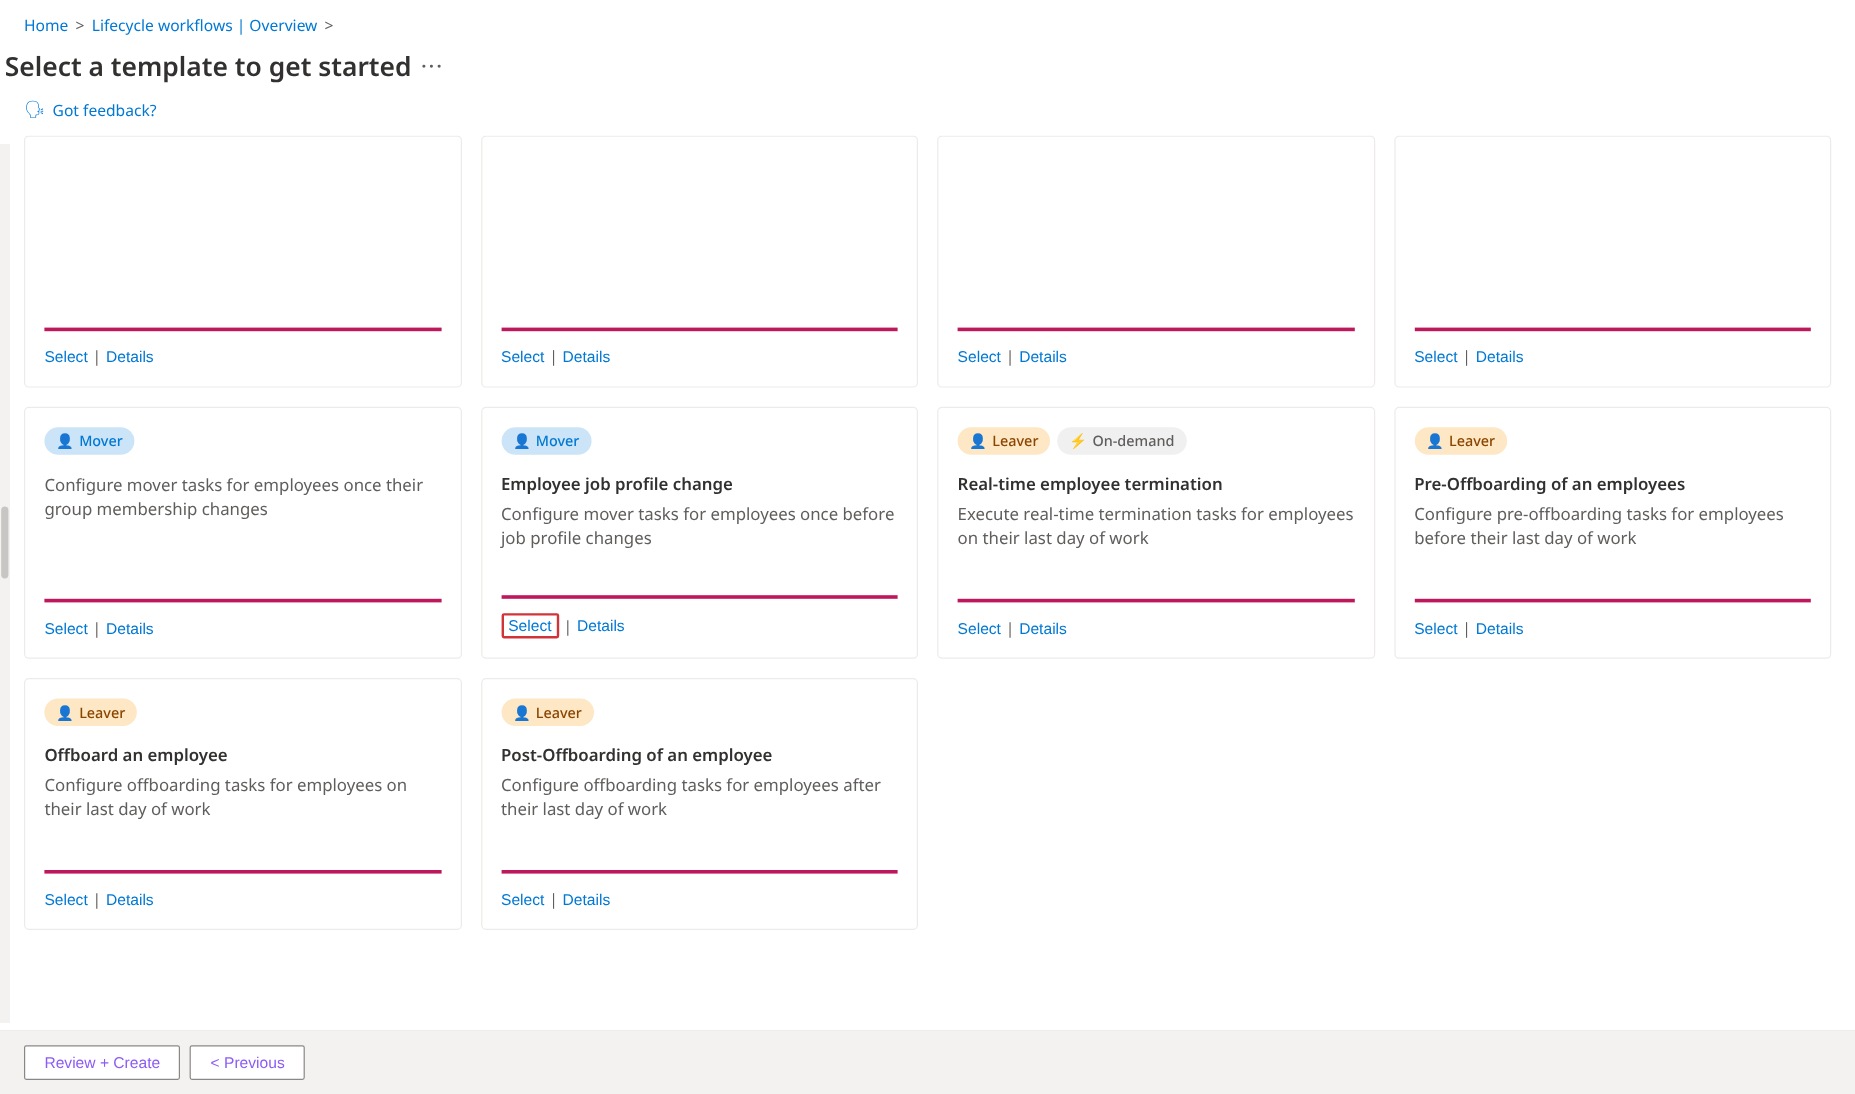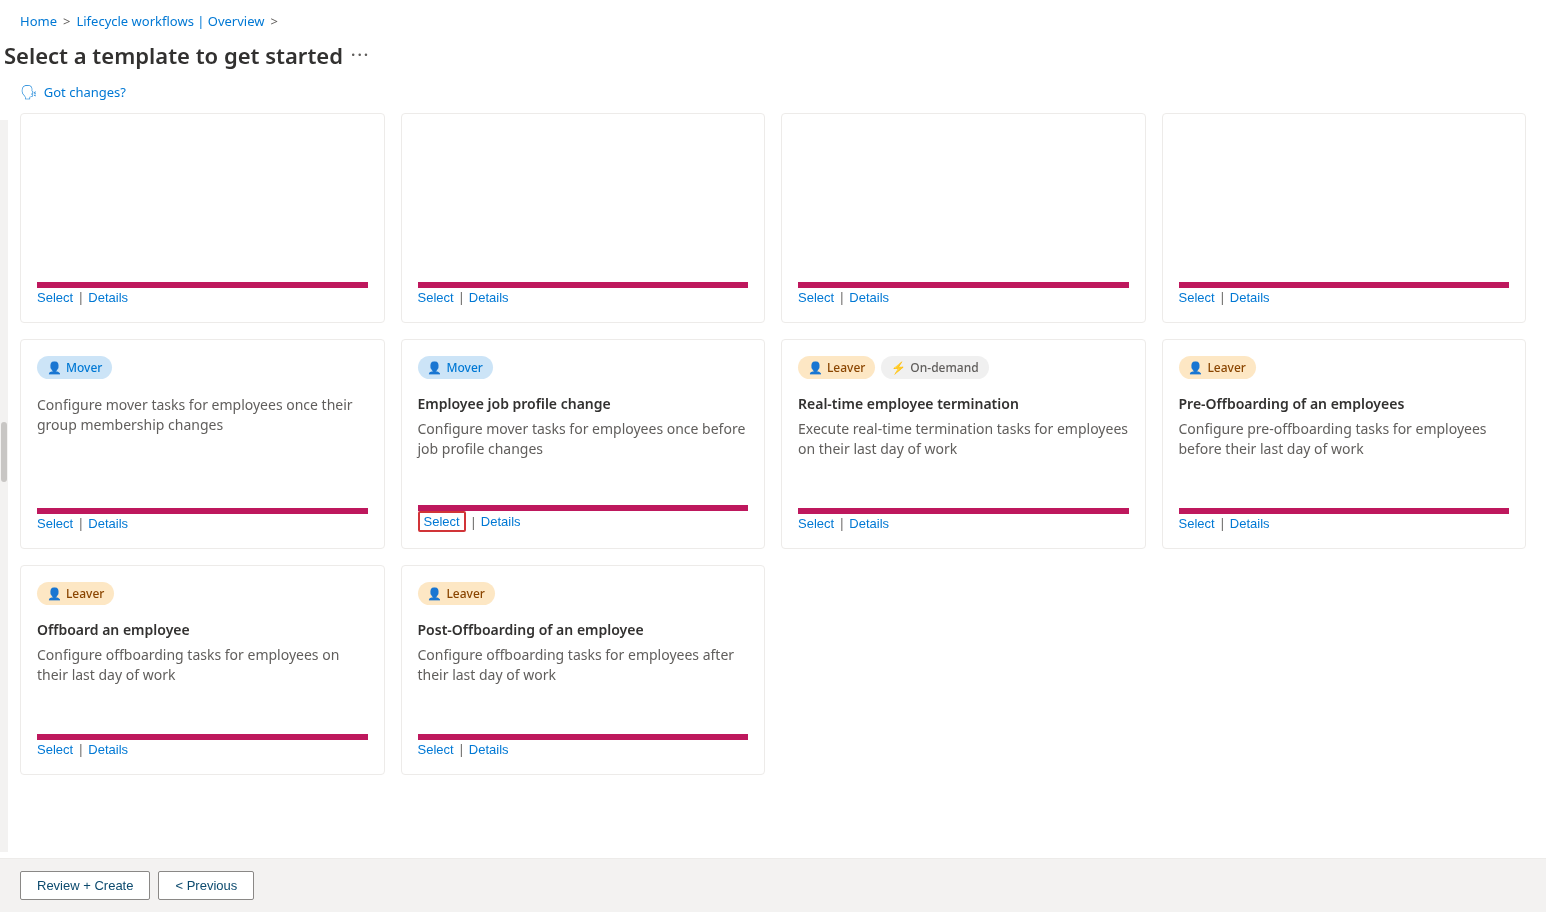--- a/index.html
+++ b/index.html
@@ -104,22 +104,22 @@
     .card-desc {
       font-size: 14px;
       color: #605e5c;
       line-height: 1.4;
     }
     .card-actions {
       display: flex;
       align-items: center;
       gap: 4px;
       margin-top: 16px;
-      padding-top: 0;
-      border-top: 6px solid #be185d;
+      padding-top: 12px;
+      border-top: 3px solid #be185d;
     }
     .card-link {
       color: #0078d4;
       text-decoration: none;
       font-size: 13px;
       cursor: pointer;
       background: none;
       border: none;
       padding: 0;
     }
@@ -144,21 +144,21 @@
       gap: 8px;
       align-items: center;
     }
     .btn {
       padding: 6px 16px;
       font-size: 13px;
       border-radius: 2px;
       cursor: pointer;
       border: 1px solid #8a8886;
       background: #fff;
-      color: #0c4a6e;
+      color: #8b5cf6;
     }
     .btn-primary {
       background: #fff;
       border-color: #8a8886;
     }
     .scrollbar-left {
       position: fixed;
       left: 0;
       top: 120px;
       bottom: 60px;
@@ -191,21 +191,21 @@
     <span>&gt;</span>
   </div>
 
   <div class="page-title">
     <span>Select a template to get started</span>
     <span class="more-icon">···</span>
   </div>
 
   <div class="feedback-bar">
     <span class="feedback-icon">🗣</span>
-    <span>Got changes?</span>
+    <span>Got feedback?</span>
   </div>
 
   <div class="cards-container">
 
     <div class="cards-grid">
       <div class="card">
         <div class="card-content"></div>
         <div class="card-actions">
           <button class="card-link">Select</button>
           <span class="card-separator">|</span>

